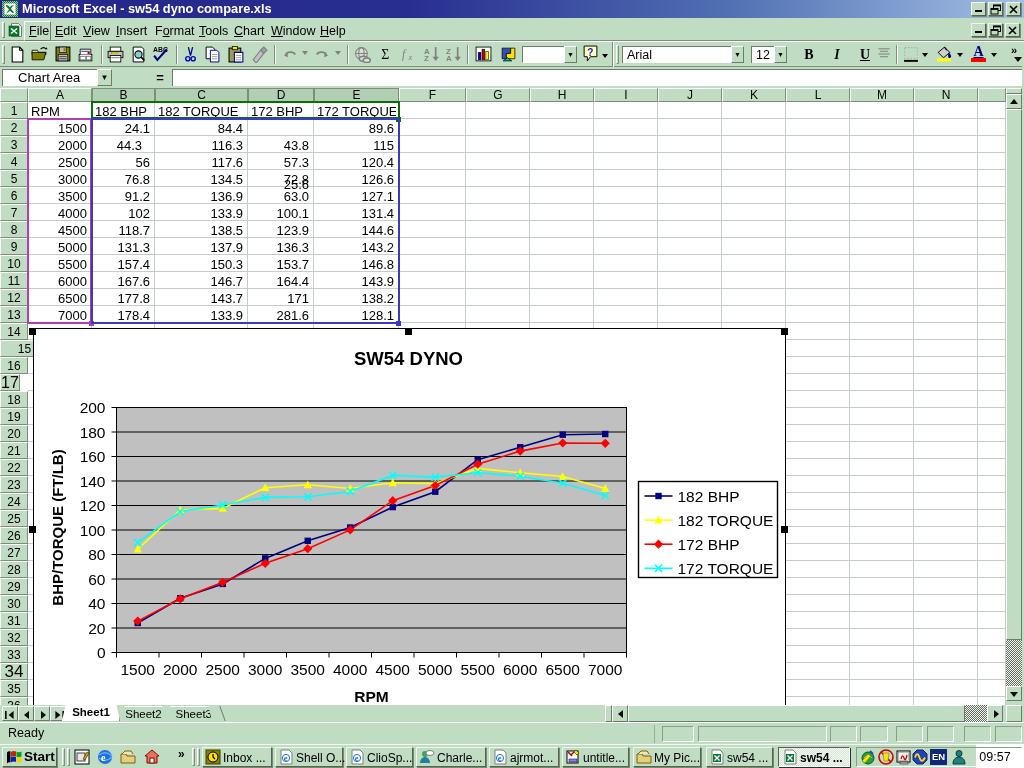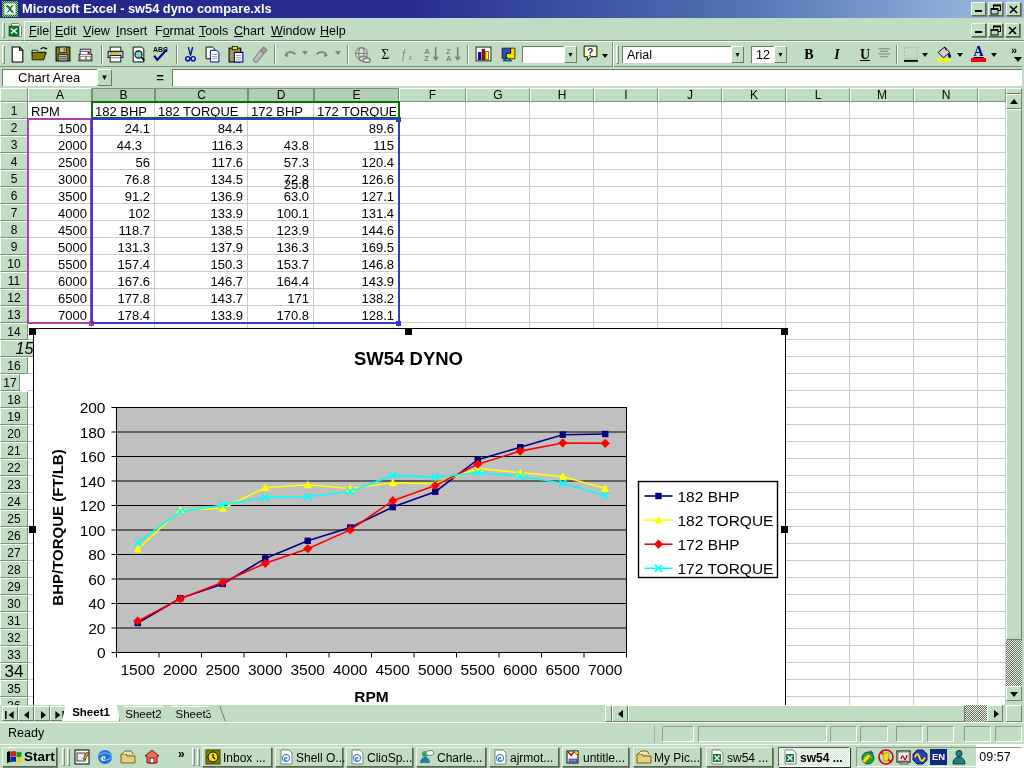--- a/index.html
+++ b/index.html
@@ -335,23 +335,23 @@
 <div class="hdr abs" style="left:0;top:82.0px;width:28px;height:17.0px;font-size:12px;line-height:16px;">5</div>
 <div class="hdr abs" style="left:0;top:99.0px;width:28px;height:17.0px;font-size:12px;line-height:16px;">6</div>
 <div class="hdr abs" style="left:0;top:116.0px;width:28px;height:17.0px;font-size:12px;line-height:16px;">7</div>
 <div class="hdr abs" style="left:0;top:133.0px;width:28px;height:17.0px;font-size:12px;line-height:16px;">8</div>
 <div class="hdr abs" style="left:0;top:150.0px;width:28px;height:17.0px;font-size:12px;line-height:16px;">9</div>
 <div class="hdr abs" style="left:0;top:167.0px;width:28px;height:17.0px;font-size:12px;line-height:16px;">10</div>
 <div class="hdr abs" style="left:0;top:184.0px;width:28px;height:17.0px;font-size:12px;line-height:16px;">11</div>
 <div class="hdr abs" style="left:0;top:201.0px;width:28px;height:17.0px;font-size:12px;line-height:16px;">12</div>
 <div class="hdr abs" style="left:0;top:218.0px;width:28px;height:17.0px;font-size:12px;line-height:16px;">13</div>
 <div class="hdr abs" style="left:0;top:235.0px;width:28px;height:17.0px;font-size:12px;line-height:16px;">14</div>
-<div class="hdr abs" style="left:0;top:252.0px;width:49px;height:17.0px;font-size:16px;line-height:16px;font-style:italic;">15</div>
+<div class="hdr abs" style="left:0;top:252.0px;width:49px;height:17.0px;font-size:12px;line-height:16px;">15</div>
 <div class="hdr abs" style="left:0;top:269.0px;width:28px;height:17.0px;font-size:12px;line-height:16px;">16</div>
-<div class="hdr abs" style="left:0;top:286.0px;width:20px;height:17.0px;font-size:12px;line-height:16px;">17</div>
+<div class="hdr abs" style="left:0;top:286.0px;width:20px;height:17.0px;font-size:16px;line-height:16px;">17</div>
 <div class="hdr abs" style="left:0;top:303.0px;width:28px;height:17.0px;font-size:12px;line-height:16px;">18</div>
 <div class="hdr abs" style="left:0;top:320.0px;width:28px;height:17.0px;font-size:12px;line-height:16px;">19</div>
 <div class="hdr abs" style="left:0;top:337.0px;width:28px;height:17.0px;font-size:12px;line-height:16px;">20</div>
 <div class="hdr abs" style="left:0;top:354.0px;width:28px;height:17.0px;font-size:12px;line-height:16px;">21</div>
 <div class="hdr abs" style="left:0;top:371.0px;width:28px;height:17.0px;font-size:12px;line-height:16px;">22</div>
 <div class="hdr abs" style="left:0;top:388.0px;width:28px;height:17.0px;font-size:12px;line-height:16px;">23</div>
 <div class="hdr abs" style="left:0;top:405.0px;width:28px;height:17.0px;font-size:12px;line-height:16px;">24</div>
 <div class="hdr abs" style="left:0;top:422.0px;width:28px;height:17.0px;font-size:12px;line-height:16px;">25</div>
 <div class="hdr abs" style="left:0;top:439.0px;width:28px;height:17.0px;font-size:12px;line-height:16px;">26</div>
 <div class="hdr abs" style="left:0;top:456.0px;width:28px;height:17.0px;font-size:12px;line-height:16px;">27</div>
@@ -401,40 +401,40 @@
 <div class="cell num" style="left:316px;top:117.5px;width:78px;height:14px;">131.4</div>
 <div class="cell num" style="left:30px;top:134.5px;width:57px;height:14px;">4500</div>
 <div class="cell num" style="left:94px;top:134.5px;width:56px;height:14px;">118.7</div>
 <div class="cell num" style="left:157px;top:134.5px;width:86px;height:14px;">138.5</div>
 <div class="cell num" style="left:250px;top:134.5px;width:59px;height:14px;">123.9</div>
 <div class="cell num" style="left:316px;top:134.5px;width:78px;height:14px;">144.6</div>
 <div class="cell num" style="left:30px;top:151.5px;width:57px;height:14px;">5000</div>
 <div class="cell num" style="left:94px;top:151.5px;width:56px;height:14px;">131.3</div>
 <div class="cell num" style="left:157px;top:151.5px;width:86px;height:14px;">137.9</div>
 <div class="cell num" style="left:250px;top:151.5px;width:59px;height:14px;">136.3</div>
-<div class="cell num" style="left:316px;top:151.5px;width:78px;height:14px;">169.5</div>
+<div class="cell num" style="left:316px;top:151.5px;width:78px;height:14px;">143.2</div>
 <div class="cell num" style="left:30px;top:168.5px;width:57px;height:14px;">5500</div>
 <div class="cell num" style="left:94px;top:168.5px;width:56px;height:14px;">157.4</div>
 <div class="cell num" style="left:157px;top:168.5px;width:86px;height:14px;">150.3</div>
 <div class="cell num" style="left:250px;top:168.5px;width:59px;height:14px;">153.7</div>
 <div class="cell num" style="left:316px;top:168.5px;width:78px;height:14px;">146.8</div>
 <div class="cell num" style="left:30px;top:185.5px;width:57px;height:14px;">6000</div>
 <div class="cell num" style="left:94px;top:185.5px;width:56px;height:14px;">167.6</div>
 <div class="cell num" style="left:157px;top:185.5px;width:86px;height:14px;">146.7</div>
 <div class="cell num" style="left:250px;top:185.5px;width:59px;height:14px;">164.4</div>
 <div class="cell num" style="left:316px;top:185.5px;width:78px;height:14px;">143.9</div>
 <div class="cell num" style="left:30px;top:202.5px;width:57px;height:14px;">6500</div>
 <div class="cell num" style="left:94px;top:202.5px;width:56px;height:14px;">177.8</div>
 <div class="cell num" style="left:157px;top:202.5px;width:86px;height:14px;">143.7</div>
 <div class="cell num" style="left:250px;top:202.5px;width:59px;height:14px;">171</div>
 <div class="cell num" style="left:316px;top:202.5px;width:78px;height:14px;">138.2</div>
 <div class="cell num" style="left:30px;top:219.5px;width:57px;height:14px;">7000</div>
 <div class="cell num" style="left:94px;top:219.5px;width:56px;height:14px;">178.4</div>
 <div class="cell num" style="left:157px;top:219.5px;width:86px;height:14px;">133.9</div>
-<div class="cell num" style="left:250px;top:219.5px;width:59px;height:14px;">170.8</div>
+<div class="cell num" style="left:250px;top:219.5px;width:59px;height:14px;">281.6</div>
 <div class="cell num" style="left:316px;top:219.5px;width:78px;height:14px;">128.1</div>
 <div class="abs" style="left:91px;top:13.0px;width:309px;height:18.0px;border:2px solid #067106;"></div>
 <div class="abs" style="left:396px;top:28.5px;width:5px;height:5px;background:#067106;"></div>
 <div class="abs" style="left:27px;top:30.0px;width:65px;height:205.5px;border:2px solid #b43cb4;"></div>
 <div class="abs" style="left:88.5px;top:232.5px;width:5px;height:5px;background:#b43cb4;"></div>
 <div class="abs" style="left:91px;top:30.0px;width:309px;height:205.5px;border:2px solid #3a3ac8;"></div>
 <div class="abs" style="left:396px;top:232.5px;width:5px;height:5px;background:#3a3ac8;"></div>
     <div class="abs" style="left:33px;top:240px;width:753px;height:377px;background:#fff;border:1.5px solid #000;border-bottom:none;overflow:hidden;">
 <svg width="750" height="374" viewBox="1.5 1.5 750 374" style="position:absolute;left:0;top:0;">
         <rect x="84" y="80" width="510" height="245" fill="#c0c0c0" stroke="#000" stroke-width="1"></rect>

